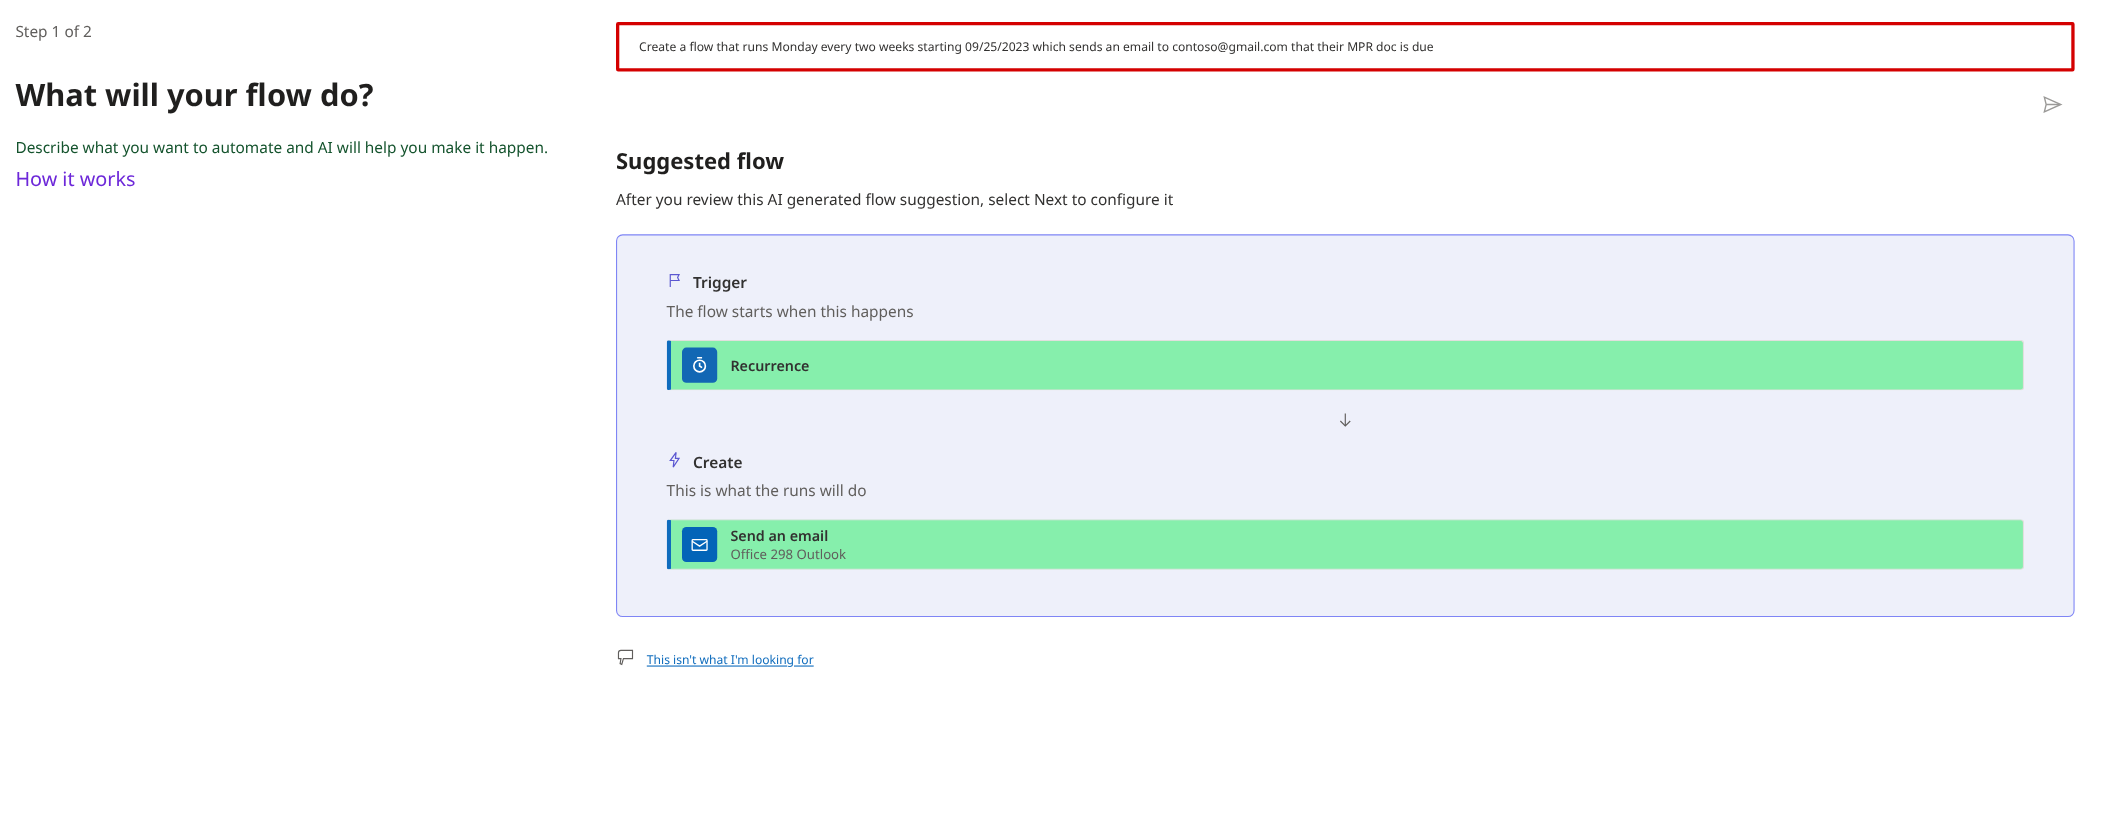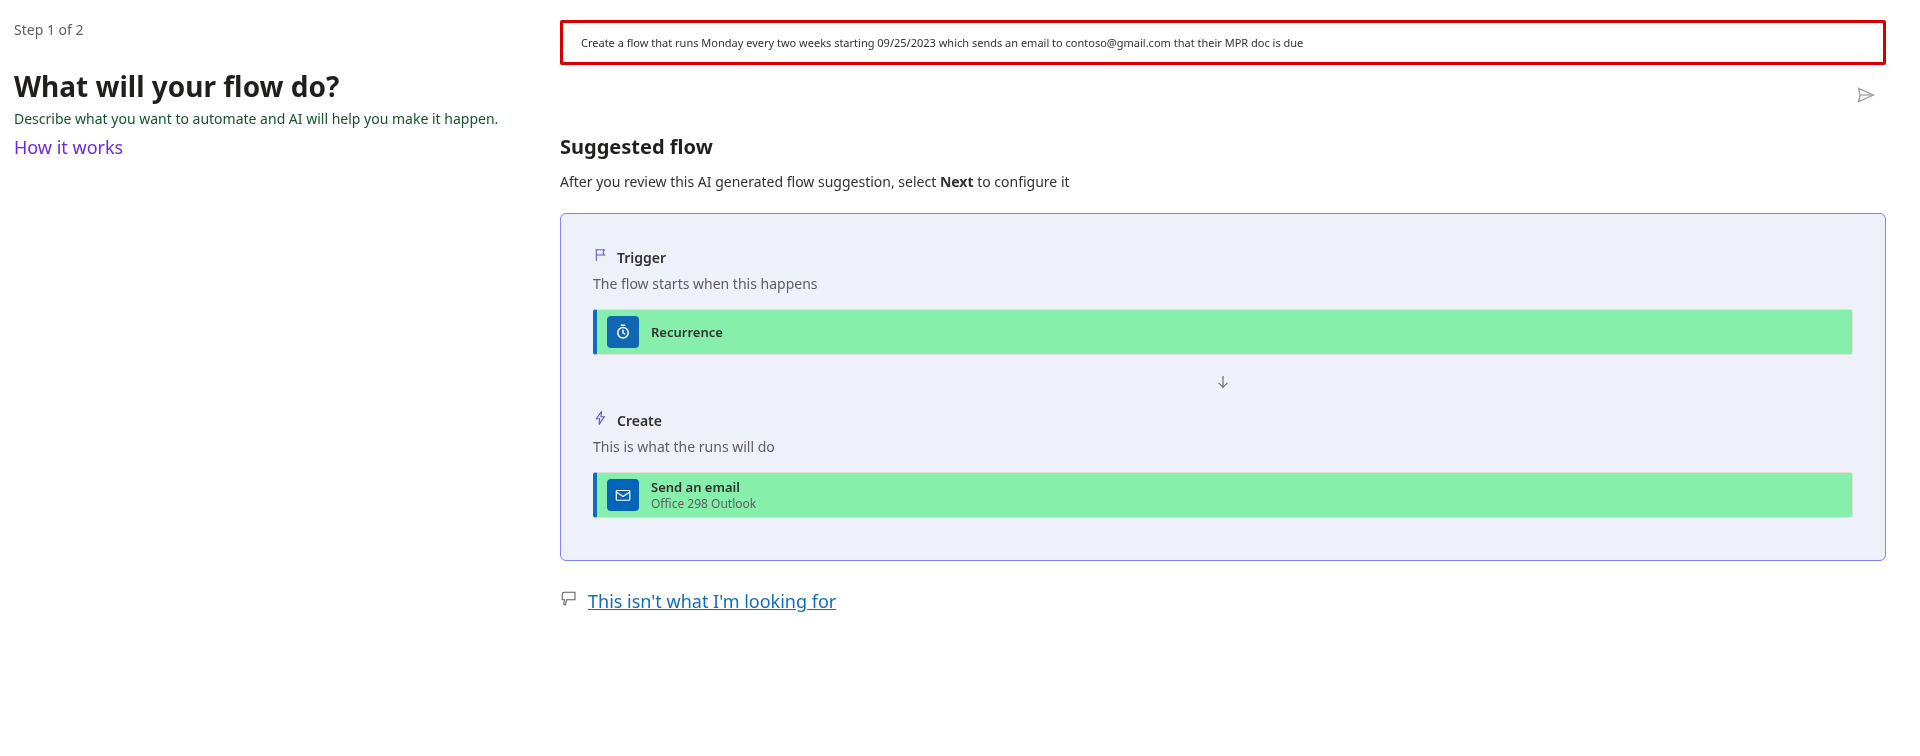--- a/index.html
+++ b/index.html
@@ -1,48 +1,48 @@
 <!DOCTYPE html>
 <html><head>
   <meta charset="utf-8">
   <style>
     *{box-sizing:border-box;margin:0;padding:0;font-family:"Segoe UI",system-ui,-apple-system,sans-serif}
     body{background:#fff;color:#323130;width:1920px;height:756px;overflow:hidden}
     .layout{display:flex;height:100%}
     .left{width:540px;padding:20px 40px 36px 14px}
     .step{font-size:14px;color:#605e5c;margin-bottom:28px}
-    .headline{font-size:28px;font-weight:700;color:#201f1e;margin-bottom:4px}
+    .headline{font-size:28px;font-weight:700;color:#201f1e;margin-bottom:20px}
     .desc{font-size:14px;color:#14532d;line-height:1.4;margin-bottom:6px}
     .link{color:#6d28d9;font-size:18px;cursor:pointer}
     .right{flex:1;padding:20px 34px 20px 20px}
     .prompt-outer{border:3px solid #d40000;border-radius:2px;padding:12px 18px;font-size:11px;color:#323130;background:#fff}
     .send-row{display:flex;justify-content:flex-end;margin-top:16px;padding-right:6px}
     .send-icon svg{width:20px;height:20px;stroke:#9b9a98;fill:none;stroke-width:1.5}
     .send-icon{background:none;border:none;cursor:pointer;padding:4px}
     .section-h{font-size:20px;font-weight:700;color:#201f1e;margin:20px 0 12px}
     .section-d{font-size:14px;color:#323130;margin-bottom:22px}
-    .section-d strong{font-weight:700}
-    .flow-card{border:1.5px solid #7f85f5;border-radius:6px;background:#eef0fa;padding:32px 32px 42px}
+    .section-d strong{font-weight:400}
+    .flow-card{border:1.5px solid #7f85f5;border-radius:6px;background:#eef0fa;padding:32px 45px 42px}
     .block-header{display:flex;align-items:center;gap:8px;margin-bottom:6px}
     .block-icon-flag svg,.block-icon-bolt svg{width:16px;height:16px}
     .block-title{font-weight:600;font-size:14px;color:#323130}
     .block-sub{font-size:14px;color:#605e5c;margin-bottom:16px}
     .action-card{display:flex;align-items:center;background:#86efac;border:1px solid #e1dfdd;border-left:4px solid #0f6cbd;border-radius:3px;padding:6px 10px;gap:12px;cursor:pointer}
     .action-icon{width:32px;height:32px;border-radius:4px;display:flex;align-items:center;justify-content:center;flex-shrink:0}
     .action-icon svg{width:18px;height:18px;fill:#fff}
     .action-icon.blue{background:#1267b4}
     .action-icon.o365{background:#0364b8}
     .action-text{display:flex;flex-direction:column;line-height:1.3}
     .action-title{font-size:13px;font-weight:600;color:#323130}
     .action-sub{font-size:12px;color:#605e5c}
     .arrow-down{display:flex;justify-content:center;margin:18px 0}
     .arrow-down svg{width:18px;height:18px;stroke:#605e5c;fill:none;stroke-width:1.4}
     .feedback-row{display:flex;align-items:center;gap:10px;margin-top:28px}
     .thumb svg{width:18px;height:18px;stroke:#605e5c;fill:none;stroke-width:1.4}
-    .feedback-link{color:#0f6cbd;text-decoration:underline;font-size:18px;cursor:pointer}
+    .feedback-link{color:#0f6cbd;text-decoration:underline;font-size:11px;cursor:pointer}
   </style>
 </head>
 <body>
 
 <div class="layout">
   <aside class="left">
     <div class="step">Step 1 of 2</div>
     <h1 class="headline">What will your flow do?</h1>
     <p class="desc">Describe what you want to automate and AI will help you make it happen.</p>
     <a class="link">How it works</a>

